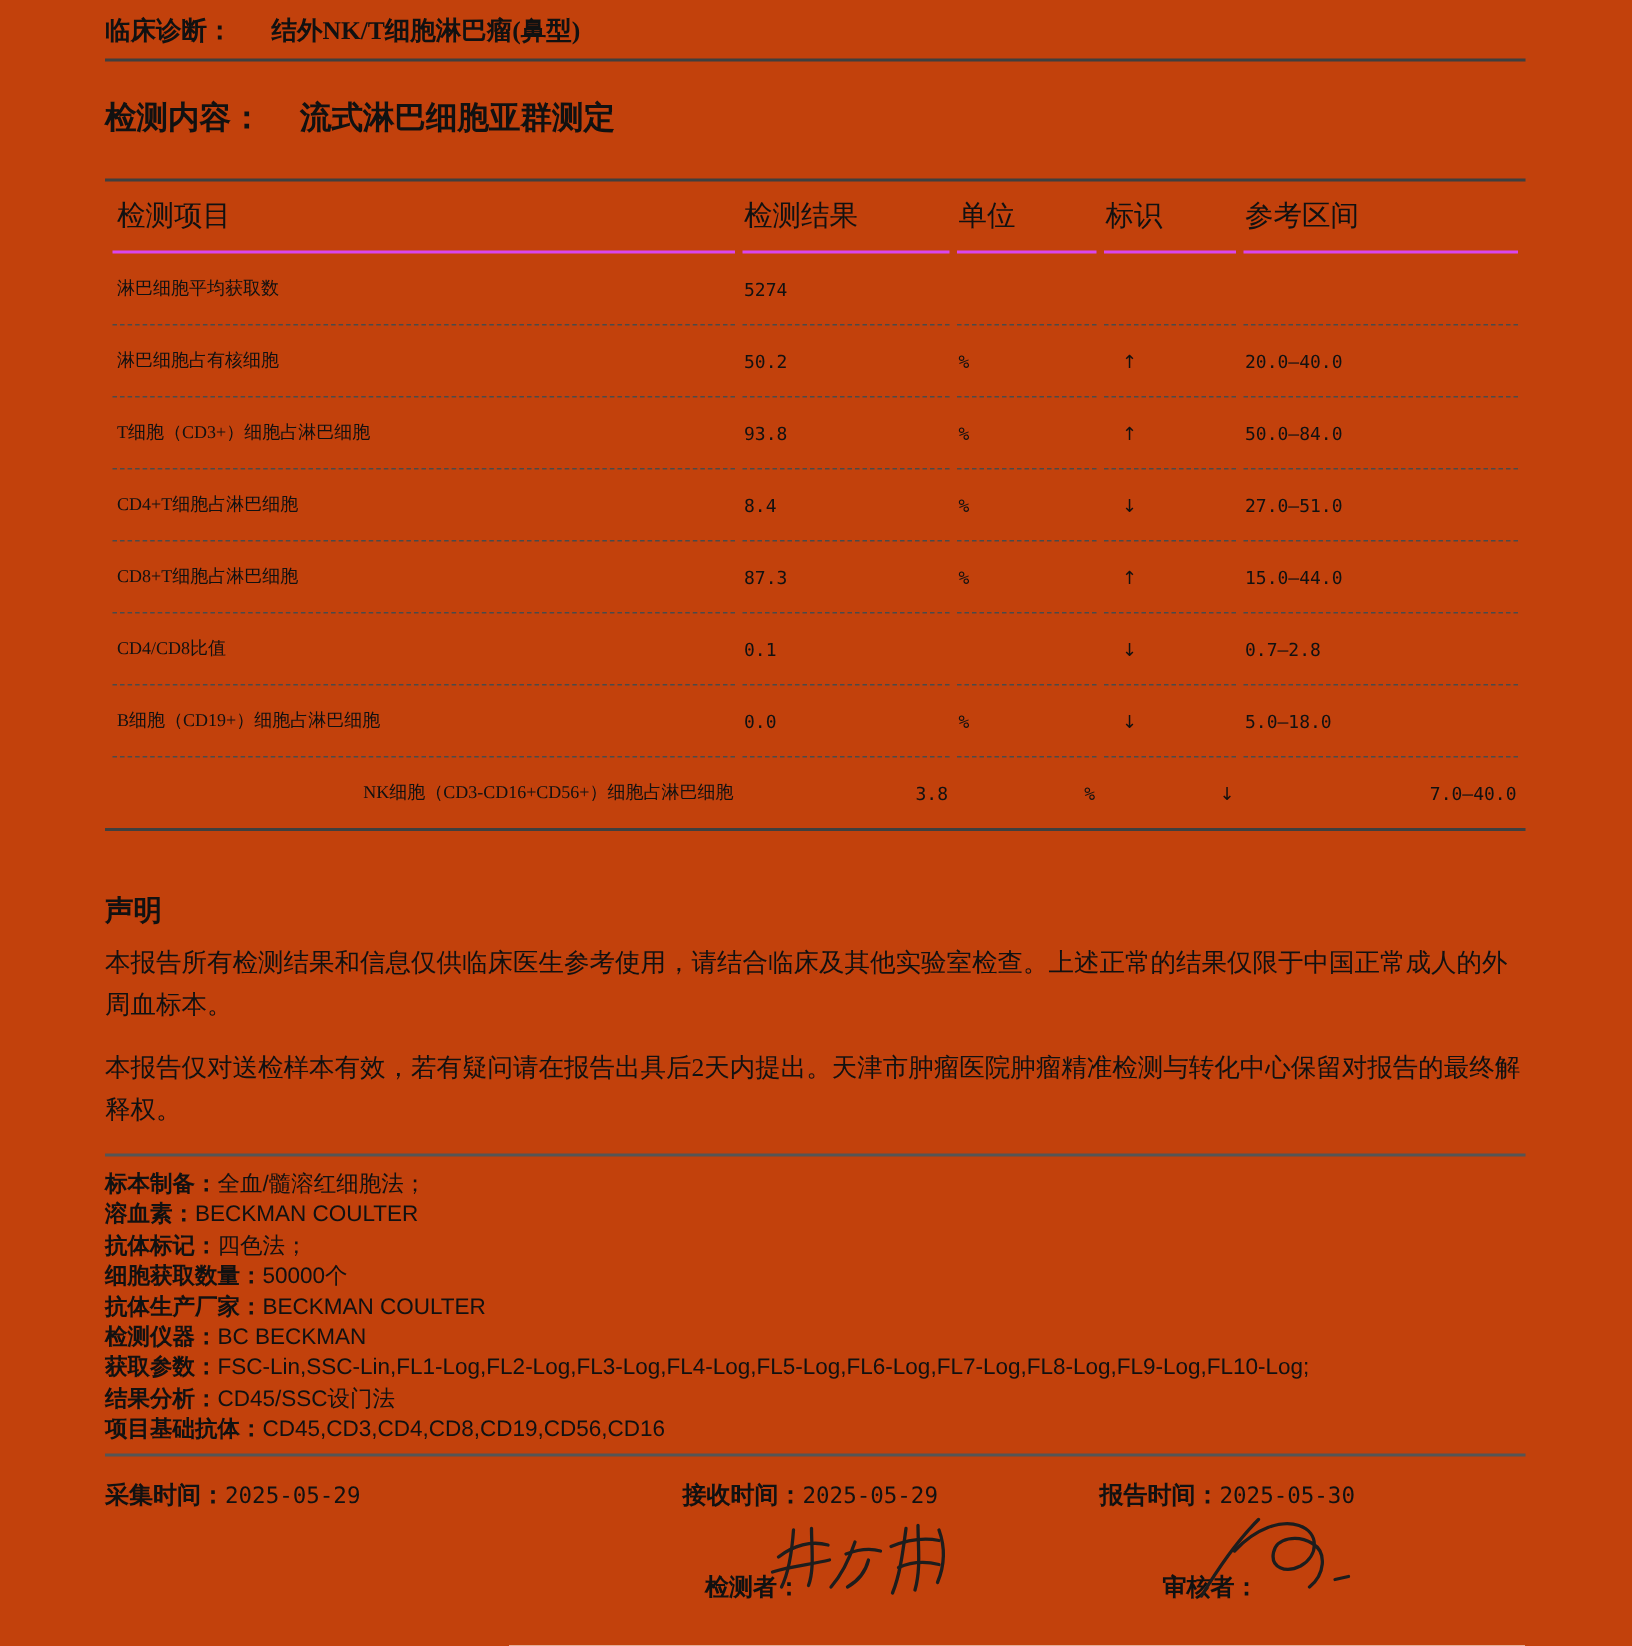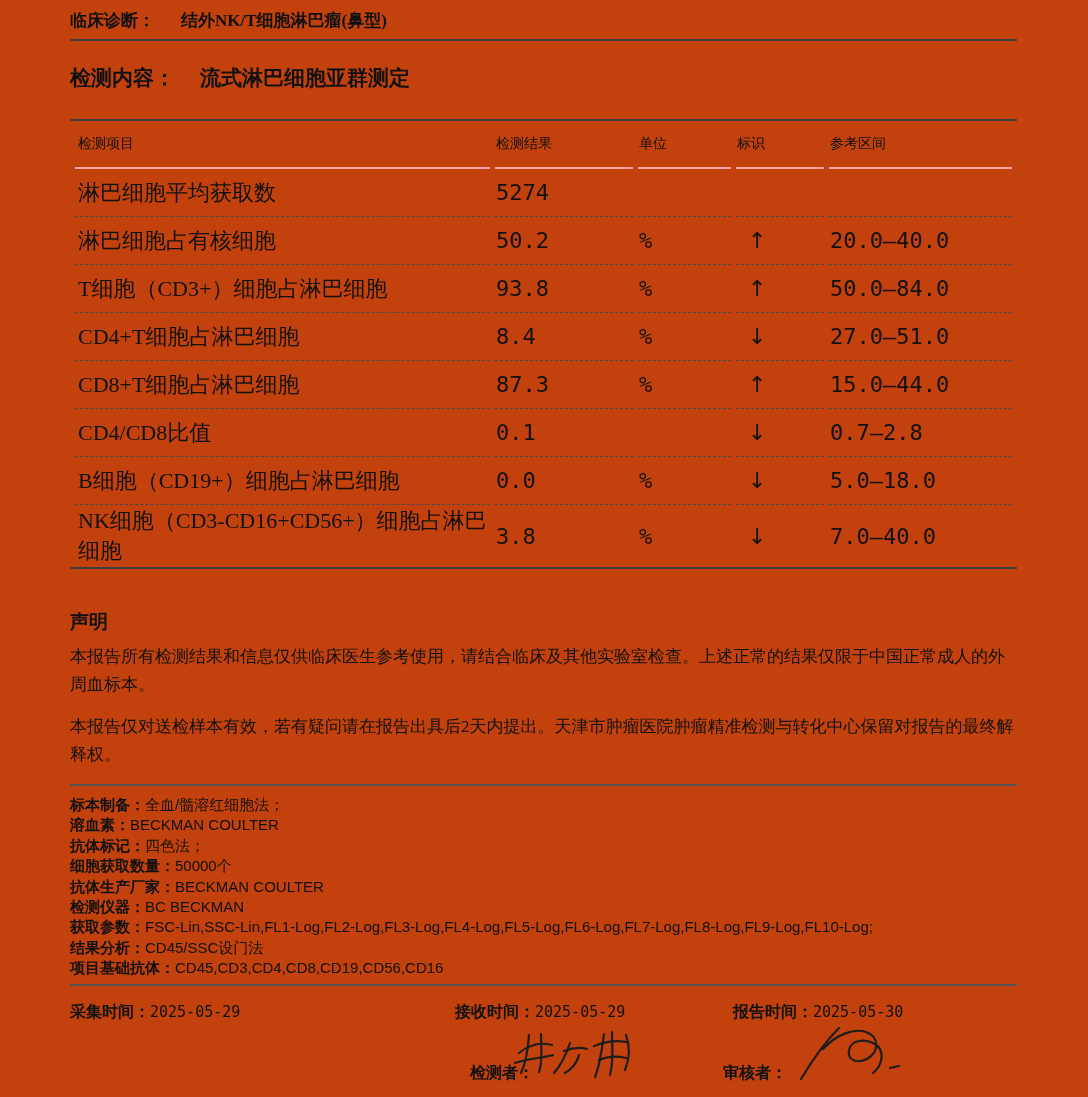--- a/index.html
+++ b/index.html
@@ -15,23 +15,23 @@
 
   .rule { height:0; border:none; border-top:2px solid #3f3f3f; }
   .rule1 { margin-top:7px; }
 
   .content-row { margin-top:23px; font-size:21px; font-weight:bold; white-space:nowrap; }
   .content-row .value { margin-left:25px; }
 
   .table-top { margin-top:27px; }
 
   table.results { border-collapse:separate; border-spacing:5px 0; width:947px; table-layout:fixed; }
-  table.results th { font-weight:normal; text-align:left; font-size:14px; height:44px; vertical-align:middle; border-bottom:2px solid #fca5a5;margin-left:16px; }
-  table.results td { font-size:22px; height:45px; vertical-align:middle; border-bottom:1px dashed #4a4a4a; }
-  table.results tr:last-child td { border-bottom:none; }
+  table.results th { font-weight:normal; text-align:left; font-size:19px; height:44px; vertical-align:middle; border-bottom:2px solid #d946ef;margin-left:16px; }
+  table.results td { font-size:12px; height:45px; vertical-align:middle; border-bottom:1px dashed #4a4a4a; }
+  table.results tr:last-child td { border-bottom:none;text-align:right; }
   .col-item  { width:415px; }
   .col-res   { width:138px; }
   .col-unit  { width:93px;  }
   .col-flag  { width:88px;  }
   .col-range { width:183px; }
   th.c-item, td.c-item { padding-left:3px; }
   td.c-res, td.c-unit, td.c-range { font-family:"DejaVu Sans Mono","Liberation Mono",monospace; font-size:16px; }
   td.c-flag { padding-left:12px; font-family:"DejaVu Sans","Liberation Sans",sans-serif; font-size:17px; }
 
   .statement { margin-top:40px; }
@@ -47,21 +47,21 @@
   .times-row { margin-top:16px; display:flex; font-size:16px; }
   .times-row .group { white-space:nowrap; }
   .times-row .g1 { width:385px; }
   .times-row .g2 { width:278px; }
   .times-row .label { font-weight:bold; }
   .times-row .value { font-family:"DejaVu Sans Mono","Liberation Mono",monospace; font-size:15px; }
 
   .sign-row { position:relative; height:72px; margin-top:4px; }
   .sign-label { position:absolute; top:36px; font-size:16px; font-weight:bold; }
   .sign-label.examiner { left:400px; }
-  .sign-label.reviewer { left:653px; }
+  .sign-label.reviewer { left:705px; }
   .sig { position:absolute; }
   .sig.examiner { left:437px; top:0px; }
   .sig.reviewer { left:723px; top:-6px; }
   .sig path { fill:none; stroke:#1d1d1d; stroke-width:2.2; stroke-linecap:round; stroke-linejoin:round; }
 </style>
 </head>
 <body>
 
 <div class="page">
   <div class="content">

